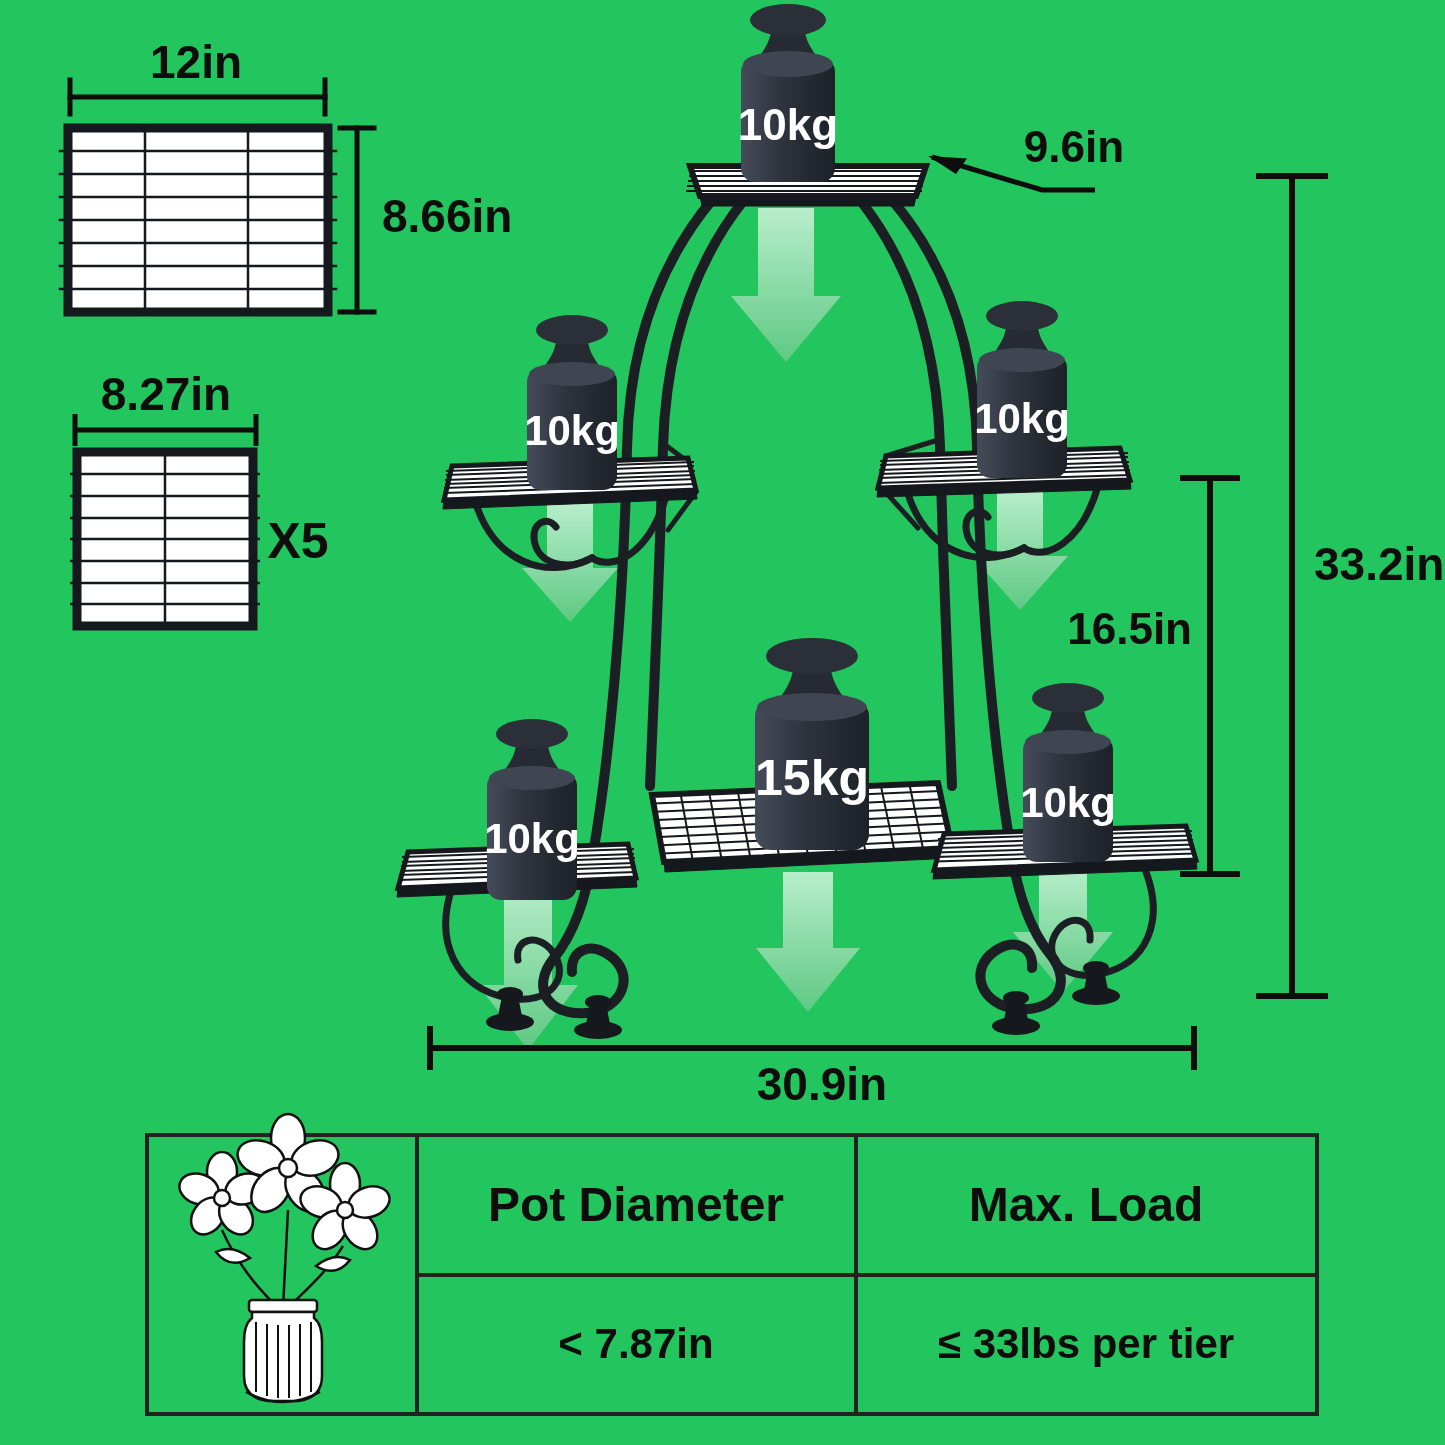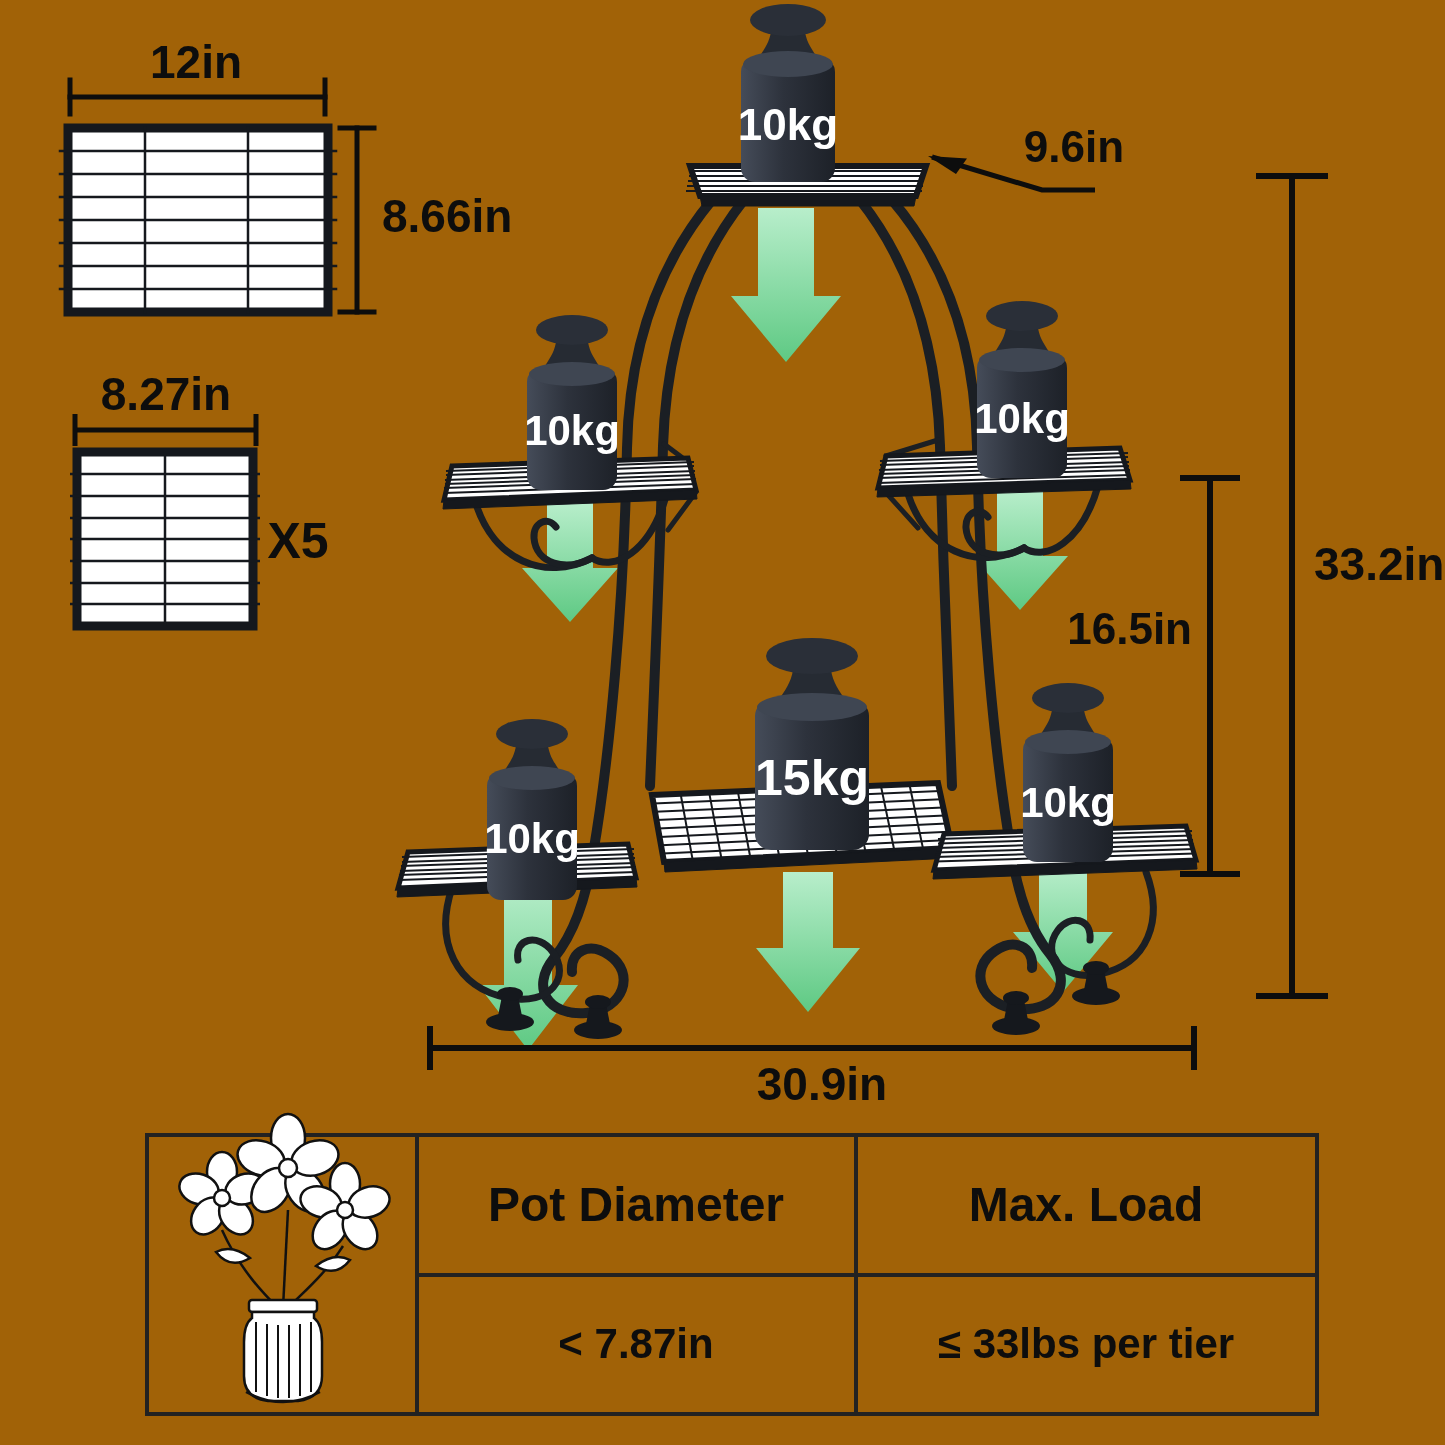--- a/index.html
+++ b/index.html
@@ -1,17 +1,17 @@
 <!DOCTYPE html>
 <html><head>
 <meta charset="utf-8">
 <style>
   html,body{margin:0;padding:0;background:#ffffff;}
   .stage{
-    position:relative;width:1445px;height:1445px;background:#a16207;overflow:hidden;
+    position:relative;width:1445px;height:1445px;background:#22c55e;overflow:hidden;
     font-family:"Liberation Sans", sans-serif;
   }
   svg{position:absolute;inset:0;}
   text{font-family:"Liberation Sans", sans-serif;font-weight:bold;fill:#0d0d0d;}
   .wlabel{fill:#ffffff;}
 </style>
 </head>
 <body>
 
 <div class="stage">

